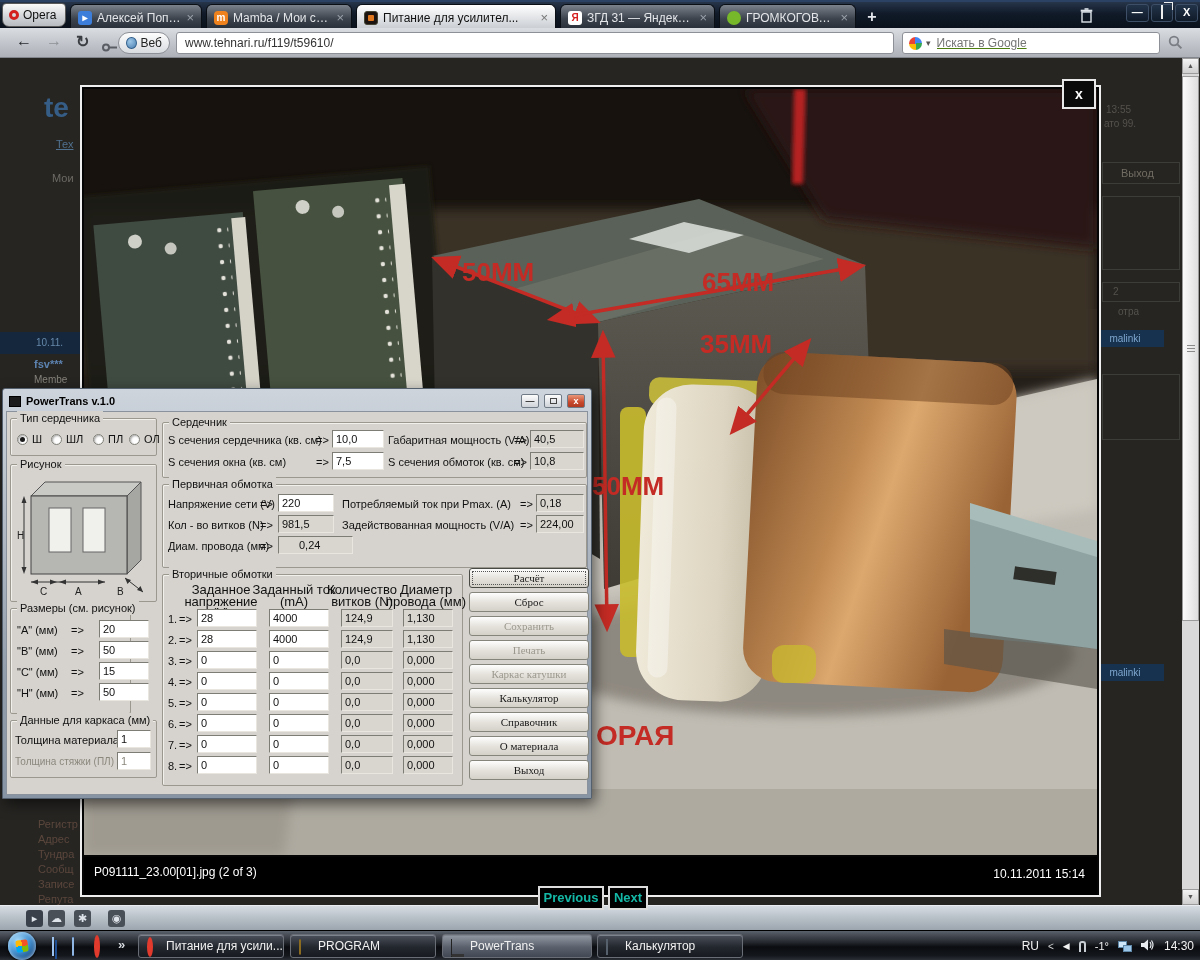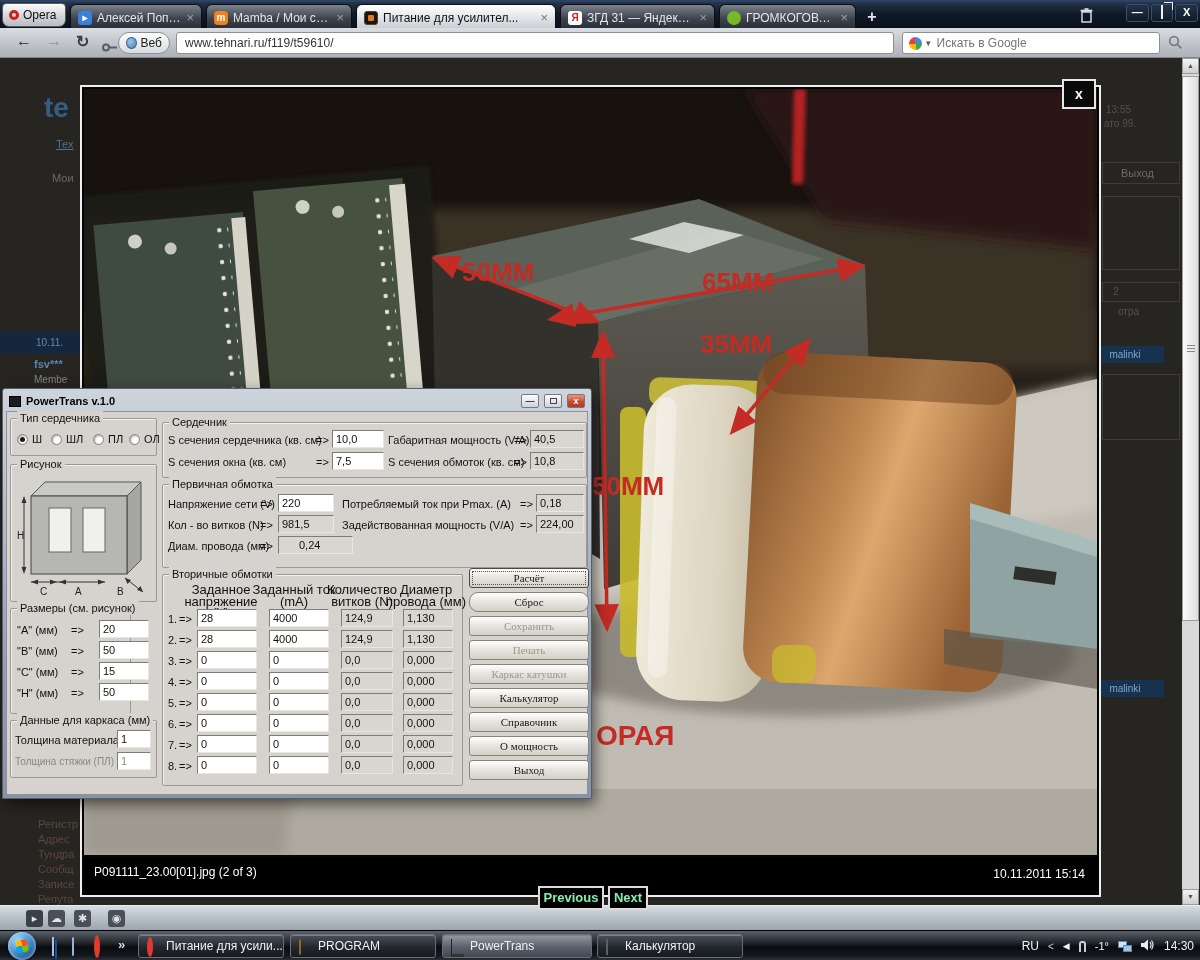--- a/index.html
+++ b/index.html
@@ -43,47 +43,47 @@
           background:linear-gradient(#dadde1,#bec2c8 60%,#aeb2b8);border-bottom:1px solid #82868c;z-index:8;}
   .navico{position:absolute;top:4px;font-weight:bold;font-size:16px;color:#3a3d42;}
   .web-btn{position:absolute;left:118px;top:4px;width:52px;height:22px;border:1px solid #8d9197;border-radius:11px;
            background:linear-gradient(#fdfdfd,#d9dce0);display:flex;align-items:center;gap:4px;padding:0 7px;font-size:12px;color:#222;}
   .globe{width:12px;height:12px;border-radius:50%;background:radial-gradient(circle at 35% 35%,#9ec7e8,#4a7fb0);border:1px solid #33608c;}
   .urlbox{position:absolute;left:176px;top:4px;width:718px;height:22px;border:1px solid #8d9197;border-radius:3px;background:#fff;}
   .urlbox input{width:100%;height:100%;border:none;outline:none;background:transparent;font:12px "Liberation Sans",sans-serif;color:#333;padding:0 8px;}
   .searchbox{position:absolute;left:902px;top:4px;width:258px;height:22px;border:1px solid #8d9197;border-radius:3px;background:#fff;
              display:flex;align-items:center;padding:0 6px;gap:4px;}
   .gicon{width:13px;height:13px;border-radius:50%;background:conic-gradient(#4285f4 0 25%,#34a853 0 50%,#fbbc05 0 75%,#ea4335 0);}
-  .searchbox input{flex:1;border:none;outline:none;font:12px "Liberation Sans",sans-serif;color:#1d4ed8;background:transparent;}
+  .searchbox input{flex:1;border:none;outline:none;font:12px "Liberation Sans",sans-serif;color:#4d7c0f;background:transparent;text-decoration:underline;}
   .mag{position:absolute;left:1168px;top:7px;}
   .caret{font-size:9px;color:#555;}
 
   
   .dim{color:#55524c;font-size:10px;position:absolute;z-index:1;}
   .dimbox{position:absolute;border:1px solid #3c3c38;z-index:1;}
   .badge-permalink{position:absolute;width:78px;height:17px;background:#16324e;color:#7fa6cf;font-size:10px;
-                   text-align:center;line-height:17px;z-index:1;margin-top:16px;}
+                   text-align:center;line-height:17px;z-index:1;}
 
   
   .sb{position:absolute;left:1182px;top:58px;width:17px;height:847px;background:#d9d9d9;z-index:2;}
   .sb .btn{position:absolute;left:0;width:17px;height:16px;background:linear-gradient(#f4f4f4,#cfcfcf);border:1px solid #9b9b9b;
            font-size:7px;color:#555;text-align:center;line-height:14px;}
   .sb .thumb{position:absolute;left:0;top:18px;width:17px;height:545px;background:linear-gradient(90deg,#fbfbfb,#dedede);border:1px solid #9b9b9b;}
   .sb .grip{position:absolute;left:4px;top:268px;width:8px;height:8px;
             background:repeating-linear-gradient(#8a8a8a 0 1px,transparent 1px 3px);}
 
   
   .lightbox{position:absolute;left:80px;top:85px;width:1021px;height:812px;background:#050505;border:2px solid #efefef;z-index:3;}
   .photo{position:absolute;left:2px;top:2px;width:1013px;height:766px;overflow:hidden;}
   .lb-bar{position:absolute;left:2px;top:770px;width:1013px;height:38px;background:#000;color:#fff;font-size:12px;}
   .lb-file{position:absolute;left:10px;top:8px;}
   .lb-time{position:absolute;right:12px;top:10px;}
   .lb-close{position:absolute;left:1062px;top:79px;width:34px;height:30px;background:#0a0a0a;border:2px solid #e8e8e8;
             color:#fff;font-weight:bold;font-size:14px;text-align:center;line-height:26px;z-index:4;}
-  .lb-nav{position:absolute;top:886px;height:24px;background:#000;border:2px solid #dcdcdc;color:#86efac;
+  .lb-nav{position:absolute;top:886px;height:24px;background:#000;border:2px solid #dcdcdc;color:#14b8a6;
           font-weight:bold;font-size:13px;text-align:center;line-height:20px;z-index:4;}
 
   
   .pt{position:absolute;left:2px;top:388px;width:590px;height:411px;border:1px solid #55606e;border-radius:3px 3px 0 0;
       background:linear-gradient(#cdd4dc,#939eac 70%,#8794a3);box-shadow:3px 5px 14px rgba(0,0,0,.55);z-index:5;}
   .pt-title{position:absolute;left:6px;top:3px;right:6px;height:18px;display:flex;align-items:center;gap:5px;
             font-size:11px;font-weight:bold;color:#000;}
   .pt-appicon{width:12px;height:11px;background:#1c1c1c;border:1px solid #000;}
   .pt-btn{width:18px;height:14px;border:1px solid #707a86;border-radius:2px;background:linear-gradient(#fcfcfc,#cfd4da);
           font-size:9px;font-weight:bold;color:#333;text-align:center;line-height:12px;}
@@ -540,27 +540,27 @@
       <input class="fld ro" style="left: 396px; top: 323px; width: 50px;" value="0,000">
 
       <span class="lab" style="left:161px;top:348px;">8.</span>
         <span class="arw" style="left:172px;top:348px;">=&gt;</span>
       <input class="fld" style="left: 190px; top: 344px; width: 60px;" value="0">
       <input class="fld" style="left: 262px; top: 344px; width: 60px;" value="0">
       <input class="fld ro" style="left: 334px; top: 344px; width: 52px;" value="0,0">
       <input class="fld ro" style="left: 396px; top: 344px; width: 50px;" value="0,000">
 
       <div class="btn9 def" style="top:156px;">Расчёт</div>
-      <div class="btn9" style="top:180px;border-radius:9px;">Сброс</div>
+      <div class="btn9" style="top:180px;">Сброс</div>
       <div class="btn9 dis" style="top:204px;">Сохранить</div>
       <div class="btn9 dis" style="top:228px;">Печать</div>
       <div class="btn9 dis" style="top:252px;">Каркас катушки</div>
       <div class="btn9" style="top:276px;">Калькулятор</div>
       <div class="btn9" style="top:300px;">Справочник</div>
-      <div class="btn9" style="top:324px;">О мощность</div>
+      <div class="btn9" style="top:324px;">О материала</div>
       <div class="btn9" style="top:348px;">Выход</div>
     </div>
   </div>
 
   <div class="sstrip">
     <span class="ssic" style="left:26px;">▸</span>
     <span class="ssic" style="left:48px;background:#4a5058;">☁</span>
     <span class="ssic" style="left:74px;background:#4a5058;">✱</span>
     <span class="ssic" style="left:108px;background:#4a5058;">◉</span>
   </div>

